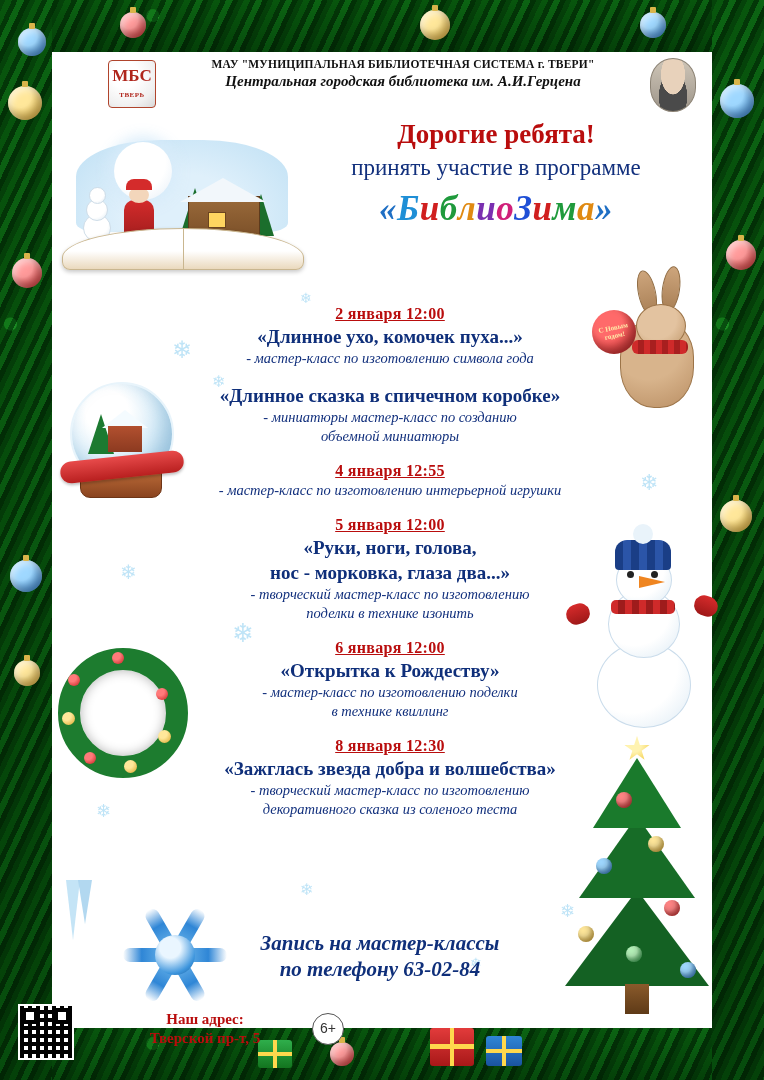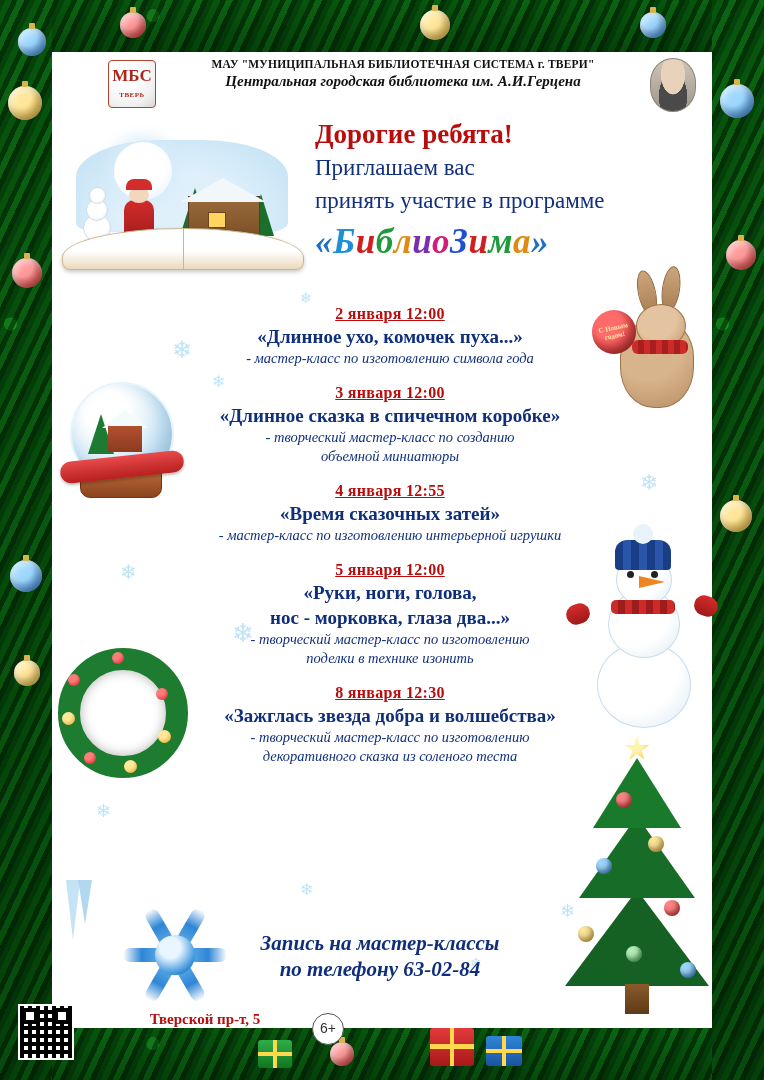--- a/index.html
+++ b/index.html
@@ -140,23 +140,23 @@
       radial-gradient(ellipse at 50% 30%, #e8d2bb 0 38%, transparent 39%),
       radial-gradient(ellipse at 50% 72%, #4a4a4a 0 45%, transparent 46%),
       linear-gradient(#cfc6b8, #9d958a);
     border: 1px solid #8c8375;
     box-sizing: border-box;
   }
 
   
   .headline {
     position: absolute;
-    left: 315px; top: 118px;
+    left: 296px; top: 118px;
     width: 400px;
-    text-align: left;
+    text-align: center;
     z-index: 8;
   }
   .h-dear {
     font-family: "Liberation Serif", serif;
     font-weight: bold;
     font-size: 27px;
     color: #b90d0d;
     line-height: 32px;
   }
   .h-invite {
@@ -701,65 +701,69 @@
     </div>
     <div class="header-text">
       <div class="org-line1">МАУ "МУНИЦИПАЛЬНАЯ БИБЛИОТЕЧНАЯ СИСТЕМА г. ТВЕРИ"</div>
       <div class="org-line2">Центральная городская библиотека им. А.И.Герцена</div>
     </div>
     <div class="portrait"></div>
   </div>
 
   <div class="headline">
     <div class="h-dear">Дорогие ребята!</div>
-    <div class="h-invite">Приглашаем вас</div>
     <div class="h-invite">принять участие в программе</div>
     <div class="biblio-zima">
       <span style="color:#1f6fc4;">«</span><span id="bz-letters"><span style="color: rgb(31, 143, 214);">Б</span><span style="color: rgb(208, 31, 31);">и</span><span style="color: rgb(31, 154, 60);">б</span><span style="color: rgb(224, 138, 18);">л</span><span style="color: rgb(122, 47, 176);">и</span><span style="color: rgb(208, 31, 122);">о</span><span style="color: rgb(31, 79, 214);">З</span><span style="color: rgb(208, 31, 31);">и</span><span style="color: rgb(31, 154, 60);">м</span><span style="color: rgb(224, 138, 18);">а</span></span><span style="color:#1f6fc4;">»</span>
     </div>
   </div>
 
   <div class="program" id="program-list">
       <div class="event">
         <div class="ev-date">2 января   12:00</div>
         <div class="ev-title">«Длинное ухо, комочек пуха...»</div>
         <div class="ev-desc">- мастер-класс по изготовлению символа года</div>
       </div>
       <div class="event">
-        <div class="ev-date">3 января   12:00</div>
         <div class="ev-title">«Длинное сказка в спичечном коробке»</div>
-        <div class="ev-desc">- творческий мастер-класс по созданию</div>
+        <div class="ev-desc">- миниатюры мастер-класс по созданию</div>
         <div class="ev-desc">объемной миниатюры</div>
       </div>
       <div class="event">
         <div class="ev-date">4 января   12:55</div>
-        <div class="ev-title">«Время сказочных затей»</div>
         <div class="ev-desc">- мастер-класс по изготовлению интерьерной игрушки</div>
       </div>
       <div class="event">
         <div class="ev-date">5 января   12:00</div>
         <div class="ev-title">«Руки, ноги, голова,</div>
         <div class="ev-title">нос - морковка, глаза два...»</div>
         <div class="ev-desc">- творческий мастер-класс по изготовлению</div>
         <div class="ev-desc">поделки в технике изонить</div>
       </div>
       <div class="event">
+        <div class="ev-date">6 января   12:00</div>
+        <div class="ev-title">«Открытка к Рождеству»</div>
+        <div class="ev-desc">- мастер-класс по изготовлению поделки</div>
+        <div class="ev-desc">в технике квиллинг</div>
+      </div>
+      <div class="event">
         <div class="ev-date">8 января   12:30</div>
         <div class="ev-title">«Зажглась звезда добра и волшебства»</div>
         <div class="ev-desc">- творческий мастер-класс по изготовлению</div>
         <div class="ev-desc">декоративного сказка из соленого теста</div>
       </div>
     </div>
 
   <div class="signup">
     <div>Запись на мастер-классы</div>
     <div>по телефону 63-02-84</div>
   </div>
 
   <div class="address">
+    <div>Наш адрес:</div>
     <div>Тверской пр-т, 5</div>
   </div>
 
   <div class="age-badge">6+</div>
 
   <div class="qr"></div>
 
 </div>
 
 </body></html>

